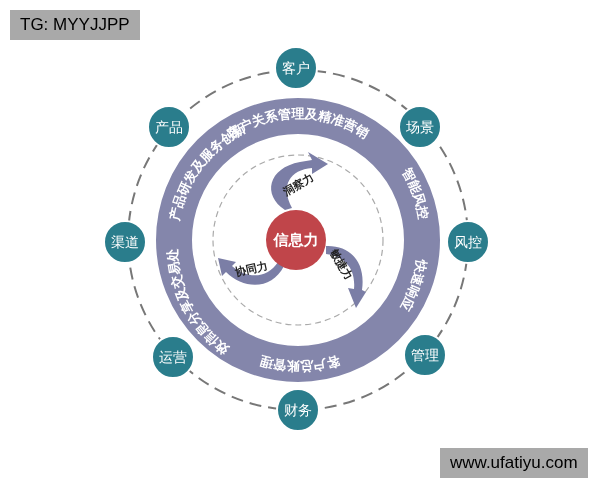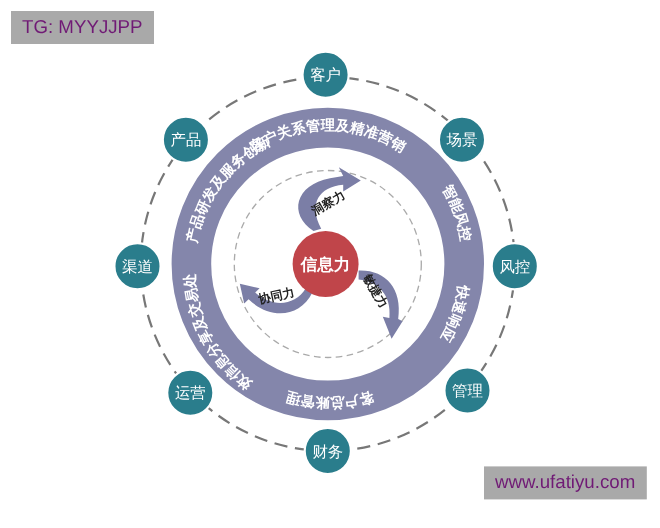--- a/index.html
+++ b/index.html
@@ -1,19 +1,19 @@
 <!DOCTYPE html>
 <html><head>
 <meta charset="utf-8">
 <style>
   html, body { margin: 0; padding: 0; }
   body { width: 600px; height: 480px; background: #ffffff; position: relative; overflow: hidden; font-family: "DejaVu Sans", sans-serif; }
-  .watermark { position: absolute; background: #a9a9a9; color: #701a75; font-family: "Liberation Sans", sans-serif; font-size: 17px; line-height: 30px; padding: 0 10px; }
+  .watermark { position: absolute; background: #a9a9a9; color: #000000; font-family: "Liberation Sans", sans-serif; font-size: 17px; line-height: 30px; padding: 0 10px; }
   #wm-top { left: 10px; top: 10px; height: 30px; }
-  #wm-bottom { left: 440px; top: 424px; height: 30px; }
+  #wm-bottom { left: 440px; top: 448px; height: 30px; }
   svg { position: absolute; left: 0; top: 0; }
   .node-label { font-family: "DejaVu Sans", sans-serif; font-size: 14px; fill: #ffffff; }
   .ring-text { font-family: "DejaVu Sans", sans-serif; font-size: 13px; fill: #ffffff; font-weight: bold; }
   .arrow-text { font-family: "DejaVu Sans", sans-serif; font-size: 11px; fill: #222222; font-weight: bold; }
   .center-text { font-family: "DejaVu Sans", sans-serif; font-size: 15px; fill: #ffffff; font-weight: bold; }
 </style>
 </head>
 <body>
 
 <div id="wm-top" class="watermark">TG: MYYJJPP</div>

